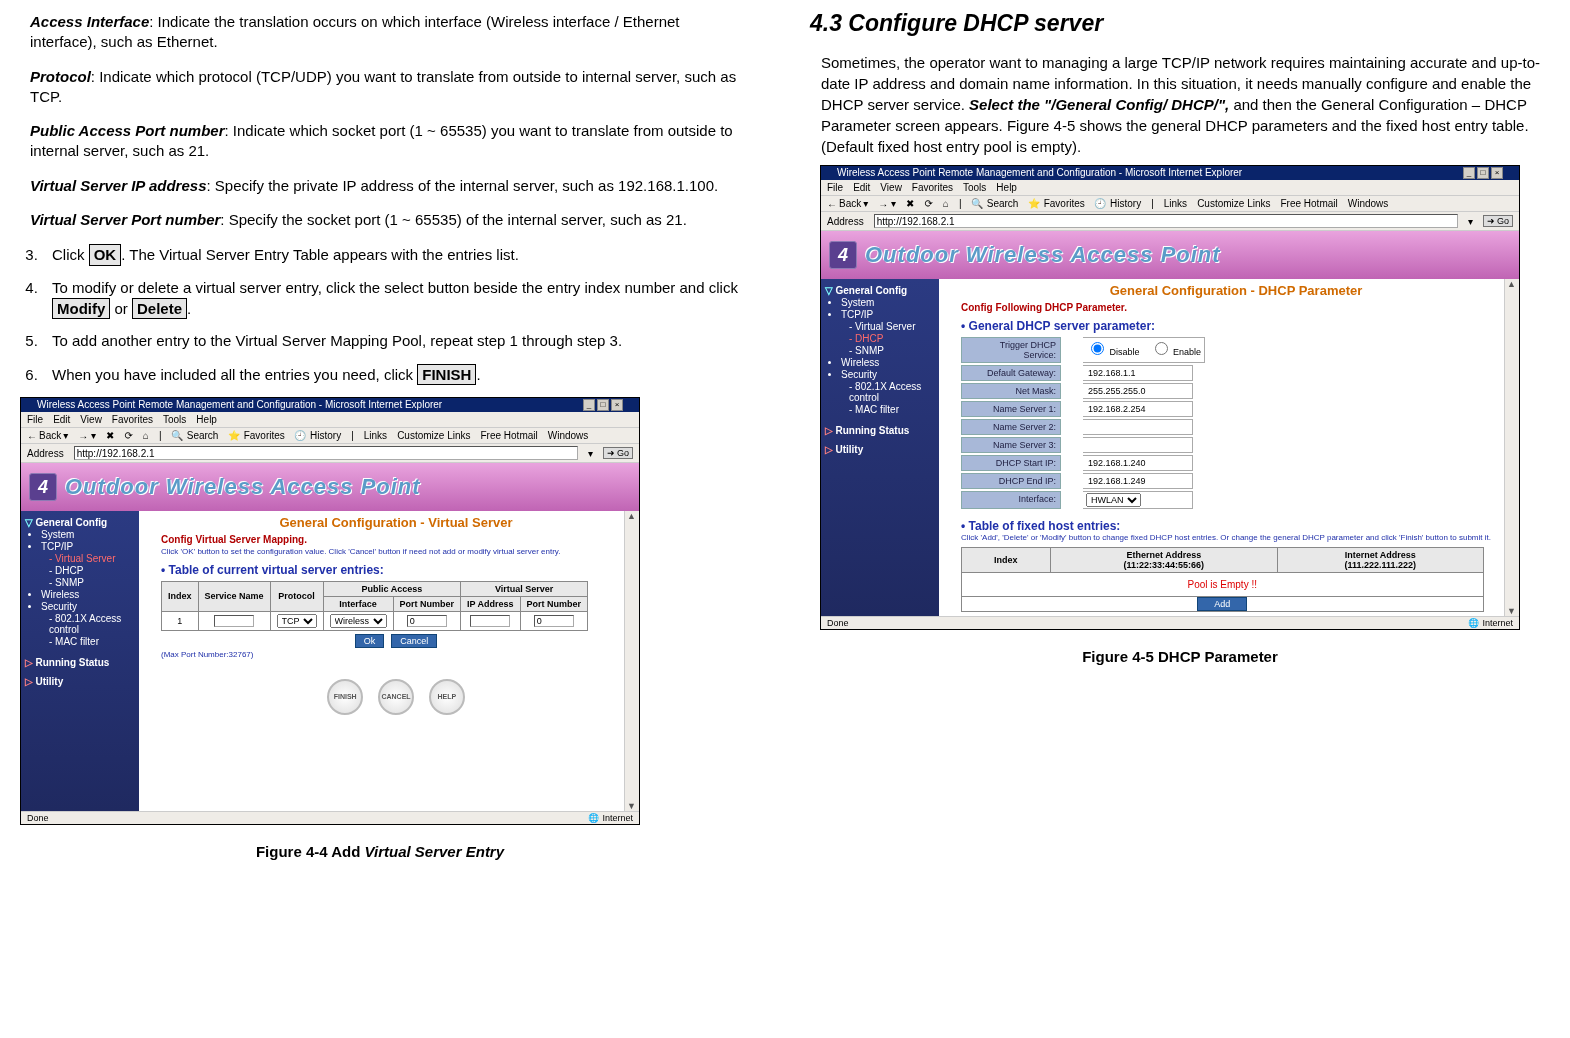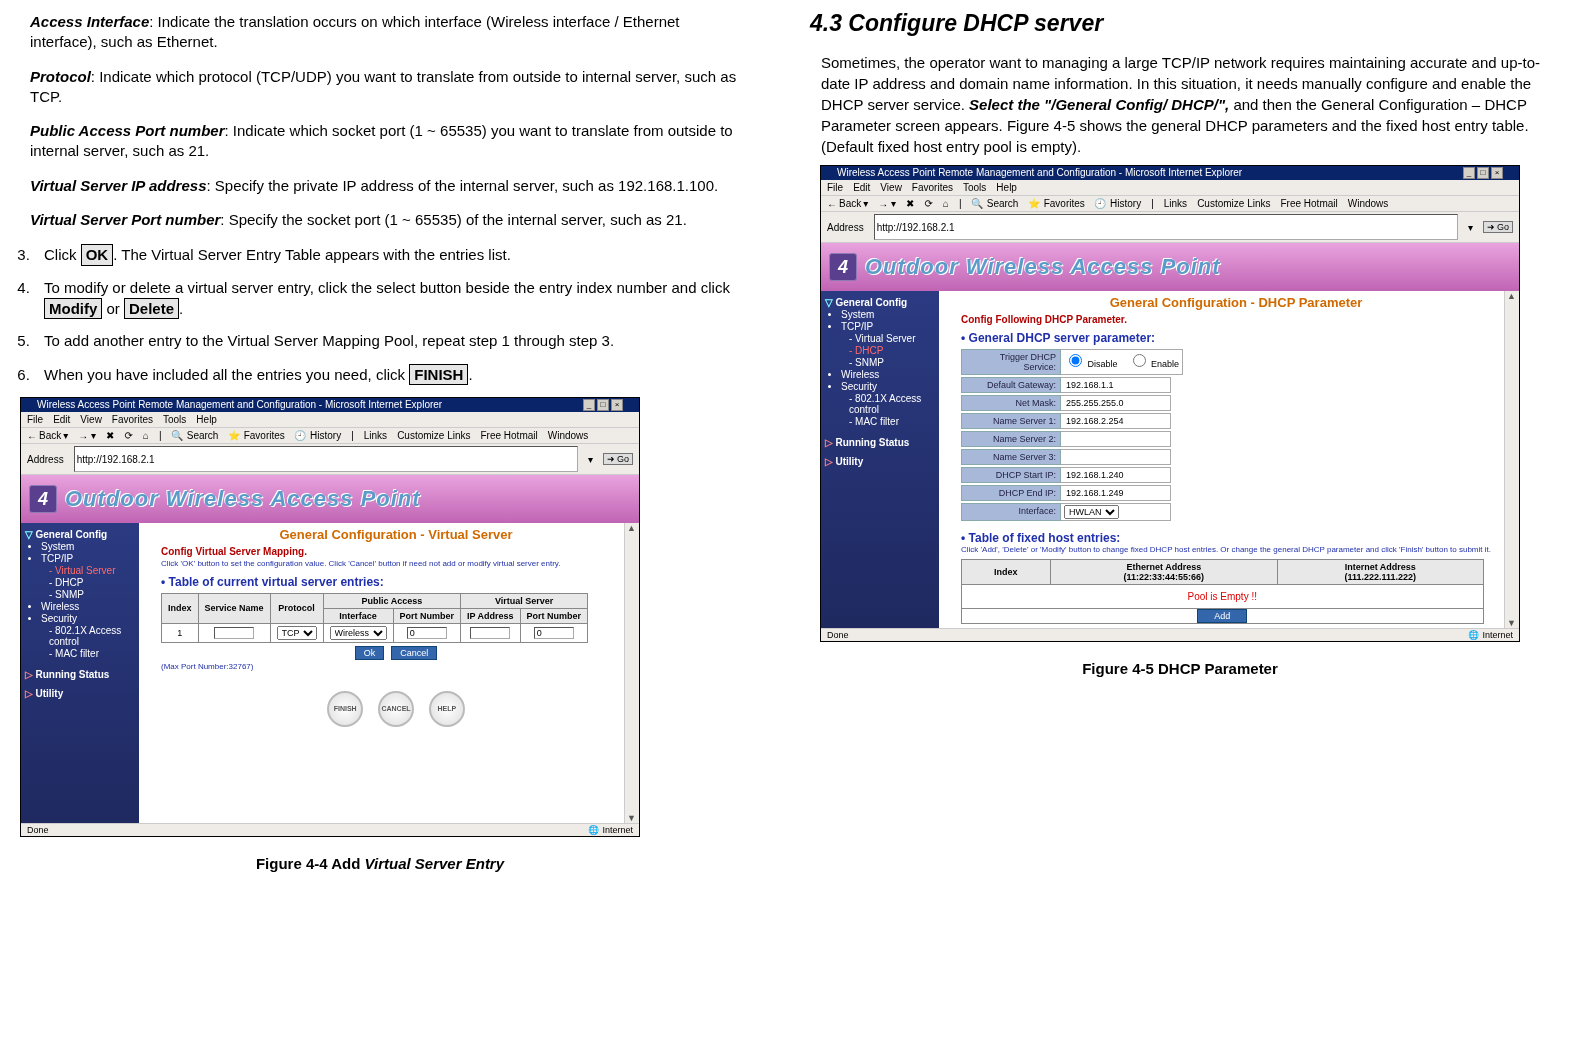--- a/index.html
+++ b/index.html
@@ -34,21 +34,21 @@
   .intro { line-height: 1.4; margin-bottom: 8px; }
   .btn {
     display: inline-block;
     border: 1px solid #000;
     background: #e6e6e6;
     padding: 0 4px;
     font-weight: bold;
     vertical-align: baseline;
     line-height: 1.3;
   }
-  ol { margin: 4px; padding: 0 0 0 20px; }
+  ol { margin: 12px; padding: 0 0 0 20px; }
   ol > li { margin-bottom: 12px; padding-left: 10px; line-height: 1.35; }
 
   .shot {
     border: 1px solid #000;
     background: #fff;
     font-size: 10px;
     color: #000;
     margin: 4px 0 8px 10px;
   }
   .titlebar {
@@ -68,21 +68,21 @@
     background: #efece7;
     border-bottom: 1px solid #ccc;
     display: flex;
     gap: 10px;
     padding: 2px 6px;
     align-items: center;
     font-size: 10px;
   }
   .toolbar .tico { display:inline-flex; align-items:center; gap:2px; }
   .addrbar input {
-    font-size: 10px; height: 26px; border: 1px inset #aaa;
+    font-size: 10px; height: 14px; border: 1px inset #aaa;
     flex: 1; padding: 0 2px;
   }
   .addrbar .go {
     border: 1px solid #737373; background: #ddd; padding: 0 3px; font-size: 9px;
   }
   .banner {
     background: linear-gradient(#e9a3de, #c064b4);
     height: 48px;
     display: flex; align-items: center;
     padding-left: 8px;
@@ -171,21 +171,21 @@
     border-top: 1px solid #ccc; background: #efece7;
     display: flex; justify-content: space-between; padding: 1px 6px;
     font-size: 9px;
   }
   .caption {
     text-align: center; font-weight: bold; font-size: 15px; margin: 18px 0 0 0;
   }
 
   
   .kv { margin-top: 4px; }
-  .kv .row { display:flex; margin-bottom:2px; }
+  .kv .row { display:flex; margin-bottom:2px;gap:22px; }
   .kv .k {
     width: 100px; background:#a8b8d8; border:1px solid #8aa;
     font-size:9px; text-align:right; padding:2px 4px; color:#224;
   }
   .kv .v {
     border:1px solid #aaa; border-left:none; padding:1px 3px;
     font-size:9px; min-width: 110px; background:#fff;
   }
   .kv input[type=text] { width: 100px; font-size:9px; border:none; }
   .kv select { font-size:9px; }

